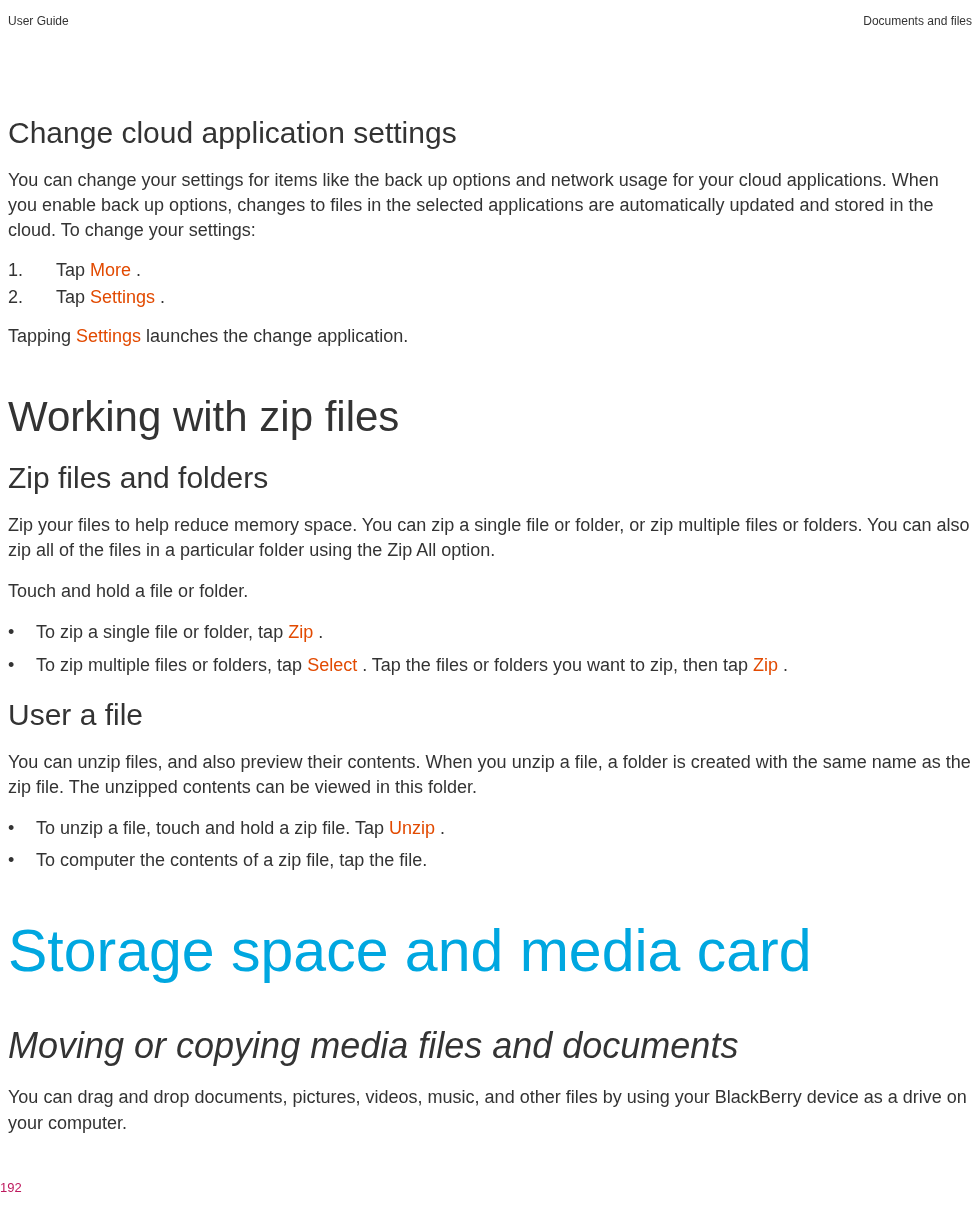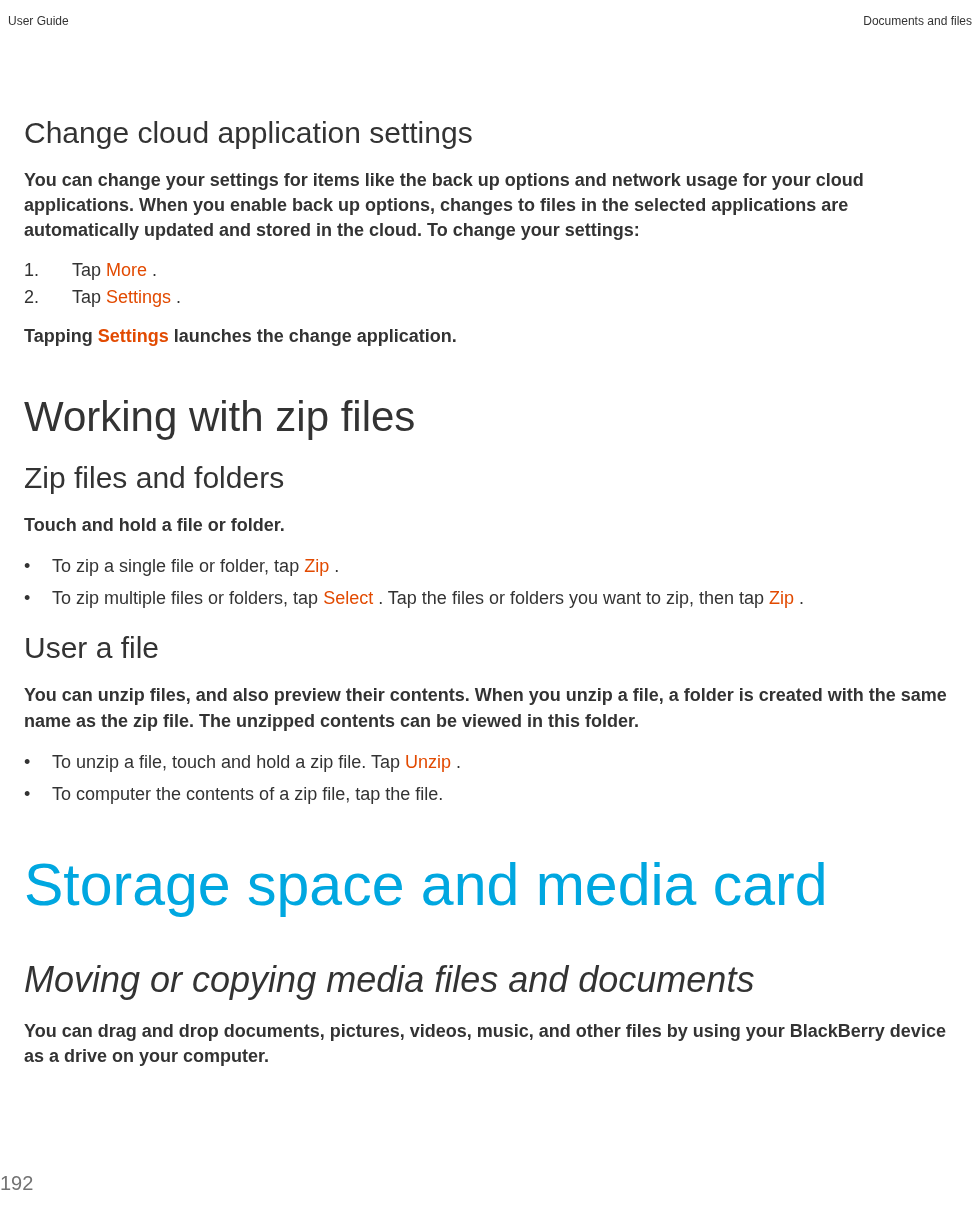--- a/index.html
+++ b/index.html
@@ -17,35 +17,34 @@
       background: #fff;
     }
     .header {
       display: flex;
       justify-content: space-between;
       padding: 14px 8px 0 8px;
       font-size: 12px;
       color: #333;
     }
     .content {
-      padding: 0 24px;
+      padding: 0 8px;
     }
     h2.section-title {
       font-size: 30px;
       font-weight: 400;
       color: #333;
       margin-top: 88px;
       margin-bottom: 18px;
     }
     p.body-text {
       font-size: 18px;
       line-height: 1.4;
       margin-bottom: 16px;
       color: #333;
-      font-weight: bold;
     }
     ol.numbered-list {
       list-style: none;
       margin-bottom: 16px;
     }
     ol.numbered-list li {
       display: flex;
       margin-bottom: 6px;
     }
     ol.numbered-list li .num {
@@ -99,22 +98,22 @@
       font-size: 36px;
       font-weight: 400;
       color: #333;
       margin-bottom: 18px;
       font-style: italic;
     }
     .page-number {
       position: absolute;
       bottom: 18px;
       left: 0;
-      font-size: 20px;
-      color: #737373;
+      font-size: 13px;
+      color: #be185d;
     }
   </style>
 </head>
 <body>
 
 <div class="header">
   <span>User Guide</span>
   <span>Documents and files</span>
 </div>
 
@@ -132,20 +131,21 @@
       <span class="num">2.</span>
       <span class="item-text"><span>Tap  </span><span class="link">Settings</span><span> .</span></span>
     </li>
   </ol>
 
   <p class="body-text"><span>Tapping  </span><span class="link">Settings</span><span>  launches the change application.</span></p>
 
   <h1 class="major-title">Working with zip files</h1>
 
   <h2 class="sub-title">Zip files and folders</h2>
+  <p class="body-text">Zip your files to help reduce memory space. You can zip a single file or folder, or zip multiple files or folders. You can also zip all of the files in a particular folder using the Zip All option.</p>
   <p class="body-text">Touch and hold a file or folder.</p>
 
   <ul class="bullet-list">
     <li>
       <span class="bullet">•</span>
       <span class="item-text"><span>To zip a single file or folder, tap  </span><span class="link">Zip</span><span> .</span></span>
     </li>
     <li>
       <span class="bullet">•</span>
       <span class="item-text"><span>To zip multiple files or folders, tap  </span><span class="link">Select</span><span> . Tap the files or folders you want to zip, then tap  </span><span class="link">Zip</span><span> .</span></span>

